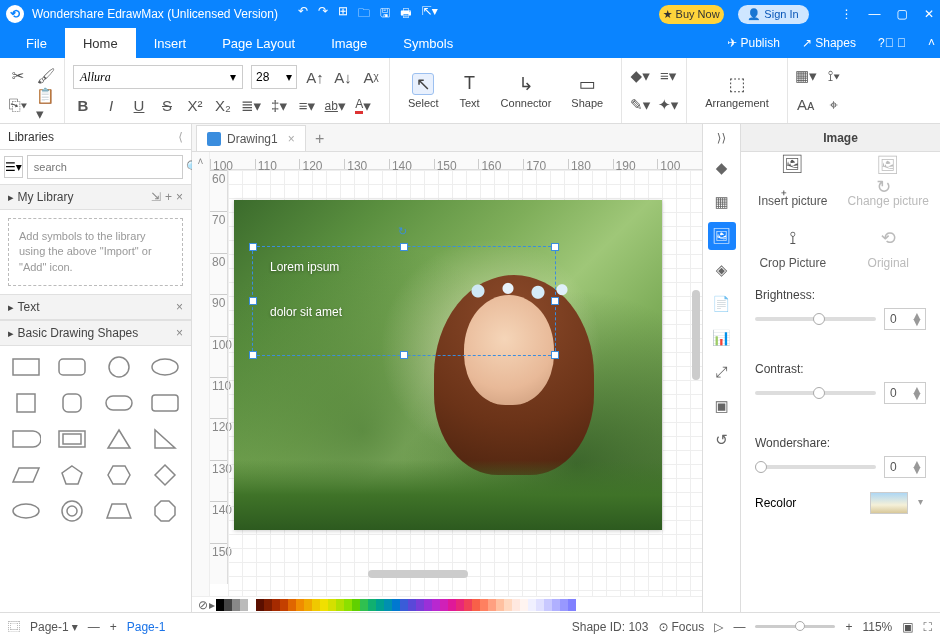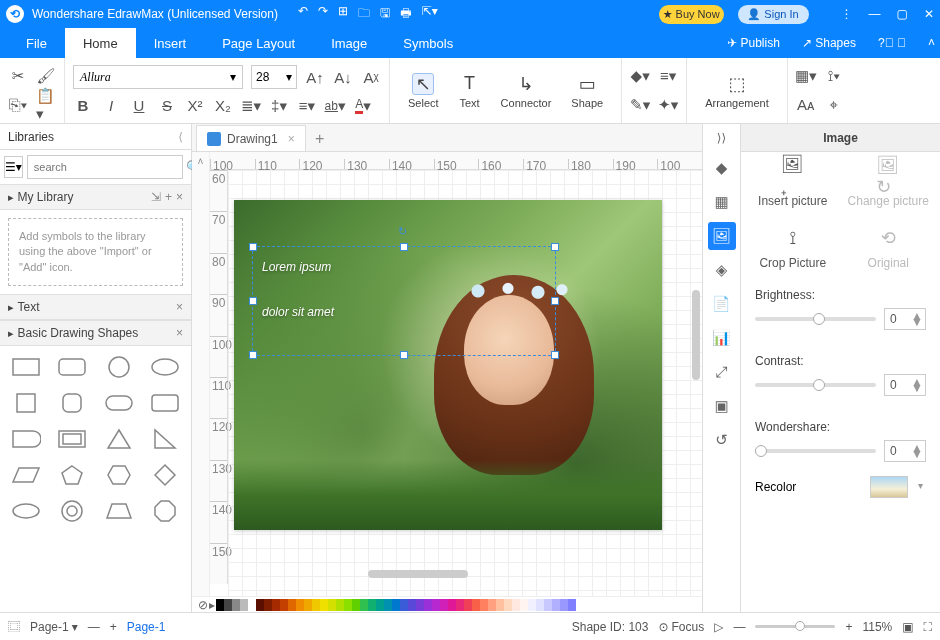--- a/index.html
+++ b/index.html
@@ -60,42 +60,42 @@
 .hruler span{flex:1;text-align:left;border-left:1px solid #ccc;padding-left:2px;height:10px}
 .vruler{position:absolute;top:18px;left:0;bottom:12px;width:18px;background:#fafafa;border-right:1px solid #ddd;display:flex;flex-direction:column;font-size:8px;color:#888}
 .vruler span{flex:1;border-top:1px solid #ccc;padding:1px 0 0 2px}
 .page{position:absolute;top:18px;left:18px;right:0;bottom:0;background-image:linear-gradient(#eee 1px,transparent 1px),linear-gradient(90deg,#eee 1px,transparent 1px);background-size:14px 14px}
 .photo{position:absolute;left:6px;top:30px;width:428px;height:330px;background:linear-gradient(135deg,#3b6b2c 0%,#5a8f3f 20%,#7fae5a 40%,#9fc778 55%,#7fae5a 70%,#4d7a35 100%);box-shadow:0 1px 4px rgba(0,0,0,.2);overflow:hidden}
 .photo::before{content:"";position:absolute;inset:0;background:radial-gradient(circle at 60% 45%,rgba(255,240,220,.5) 0%,rgba(255,240,220,0) 35%),radial-gradient(circle at 30% 70%,rgba(60,110,40,.6) 0%,rgba(60,110,40,0) 50%),radial-gradient(circle at 80% 80%,rgba(40,80,30,.7) 0%,rgba(40,80,30,0) 40%)}
 .face{position:absolute;left:230px;top:95px;width:90px;height:110px;background:radial-gradient(circle at 45% 40%,#f5d5b8 0%,#e8b998 60%,#c89878 100%);border-radius:50% 50% 46% 46%}
 .hair{position:absolute;left:200px;top:75px;width:160px;height:200px;background:radial-gradient(circle at 50% 20%,#8b4a2a 0%,#6b3318 60%,#4a220e 100%);border-radius:50% 50% 40% 40%;z-index:-0}
 .flowers{position:absolute;left:220px;top:78px;width:120px;height:26px;background:radial-gradient(circle at 20% 50%,#cfe8f5 0 6px,transparent 7px),radial-gradient(circle at 45% 40%,#e8f2fa 0 5px,transparent 6px),radial-gradient(circle at 70% 55%,#d5ebf7 0 6px,transparent 7px),radial-gradient(circle at 90% 45%,#e0f0fa 0 5px,transparent 6px)}
 .grassfront{position:absolute;left:0;right:0;bottom:0;height:70px;background:linear-gradient(0deg,#2d5a1f 0%,#3f7328 50%,rgba(63,115,40,0) 100%)}
-.caption{position:absolute;left:28px;top:38px;color:#fff;font-family:"Brush Script MT","Segoe Script",cursive;font-size:30px;line-height:1.5;text-shadow:0 1px 3px rgba(0,0,0,.4);font-style:italic}
+.caption{position:absolute;left:36px;top:38px;color:#fff;font-family:"Brush Script MT","Segoe Script",cursive;font-size:30px;line-height:1.5;text-shadow:0 1px 3px rgba(0,0,0,.4);}
 .selbox{position:absolute;left:18px;top:46px;width:304px;height:110px;border:1px dashed #3a8dde;pointer-events:none}
 .selbox .h{position:absolute;width:8px;height:8px;background:#fff;border:1px solid #3a8dde}
 .selbox .h.tl{left:-4px;top:-4px}.selbox .h.tm{left:50%;top:-4px;margin-left:-4px}.selbox .h.tr{right:-4px;top:-4px}
 .selbox .h.ml{left:-4px;top:50%;margin-top:-4px}.selbox .h.mr{right:-4px;top:50%;margin-top:-4px}
 .selbox .h.bl{left:-4px;bottom:-4px}.selbox .h.bm{left:50%;bottom:-4px;margin-left:-4px}.selbox .h.br{right:-4px;bottom:-4px}
 .selbox .rot{position:absolute;left:50%;top:-22px;margin-left:-6px;width:12px;height:12px;color:#3a8dde;font-size:11px}
 .colorbar{height:16px;display:flex;align-items:center;padding:0 6px;gap:0;border-top:1px solid #eee}
 .colorbar .cb{width:8px;height:12px}
 .colorbar .lead{width:18px;font-size:10px;color:#666;display:flex;align-items:center;gap:1px}
 .righttools{width:38px;border-left:1px solid #ddd;display:flex;flex-direction:column;align-items:center;padding-top:4px;gap:6px;background:#fff}
 .rtb{width:28px;height:28px;display:flex;align-items:center;justify-content:center;cursor:pointer;color:#666;font-size:15px;border-radius:3px}
 .rtb.active{background:#1a84ff;color:#fff}
 .rtb.chev{height:20px;font-size:12px}
 .proppanel{width:200px;border-left:1px solid #ddd;display:flex;flex-direction:column;background:#fff}
 .proppanel .ptitle{height:28px;background:#f0f0f0;border-bottom:1px solid #ddd;display:flex;align-items:center;justify-content:center;font-weight:600;color:#444}
 .propgrid{display:grid;grid-template-columns:1fr 1fr;padding:12px 8px;gap:18px 8px}
 .pbtn{display:flex;flex-direction:column;align-items:center;gap:6px;cursor:pointer;color:#555}
 .pbtn.disabled{color:#bbb}
 .pbtn .pi{width:24px;height:24px;display:flex;align-items:center;justify-content:center;font-size:18px}
 .pbtn .pl{font-size:12px}
-.sliders{padding:6px 14px 0;display:flex;flex-direction:column;gap:24px}
+.sliders{padding:6px 14px 0;display:flex;flex-direction:column;gap:32px}
 .srow .slbl{font-size:12px;color:#444;margin-bottom:6px;display:block}
 .sctl{display:flex;align-items:center;gap:8px}
 .track{flex:1;height:4px;background:#ddd;border-radius:2px;position:relative;cursor:pointer}
 .thumb{position:absolute;top:-4px;width:12px;height:12px;background:#fff;border:1px solid #aaa;border-radius:50%}
 .numbox{width:42px;height:22px;border:1px solid #ccc;display:flex;align-items:center;justify-content:space-between;padding:0 2px 0 5px;font-size:11px;color:#555}
 .numbox .ar{display:flex;flex-direction:column;font-size:6px;color:#999;line-height:6px}
 .recolor{display:flex;align-items:center;justify-content:space-between;padding:14px 14px 0}
 .recolor .sw{width:38px;height:22px;border:1px solid #ccc;background:linear-gradient(180deg,#aed7f4 0%,#f5f0d8 60%,#d8c89a 100%);cursor:pointer;position:relative}
 .recolor .sw::after{content:"▾";position:absolute;right:-16px;top:3px;color:#999;font-size:10px}
 .statusbar{height:28px;border-top:1px solid #ddd;display:flex;align-items:center;padding:0 8px;gap:10px;background:#fff;font-size:12px;color:#555}

